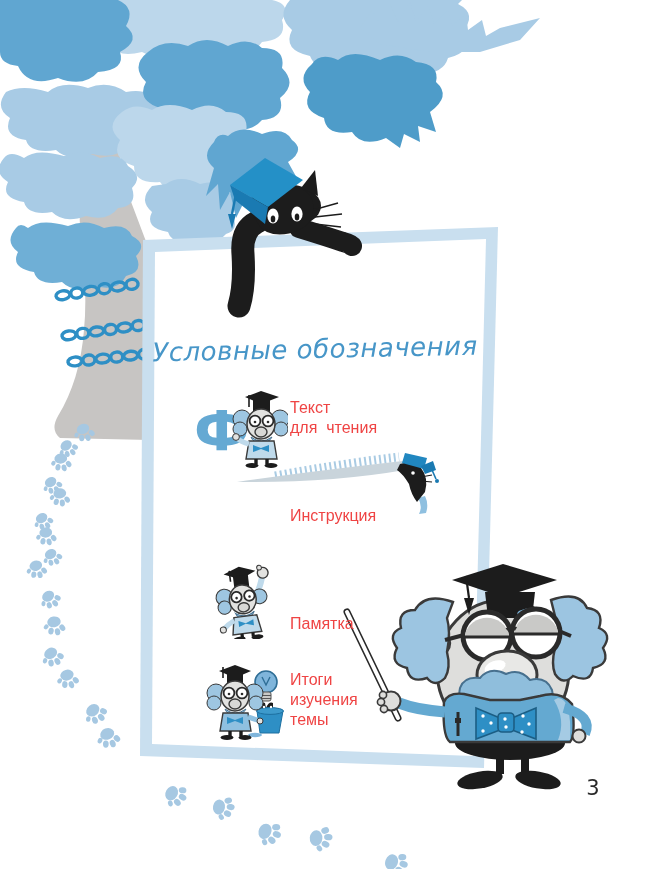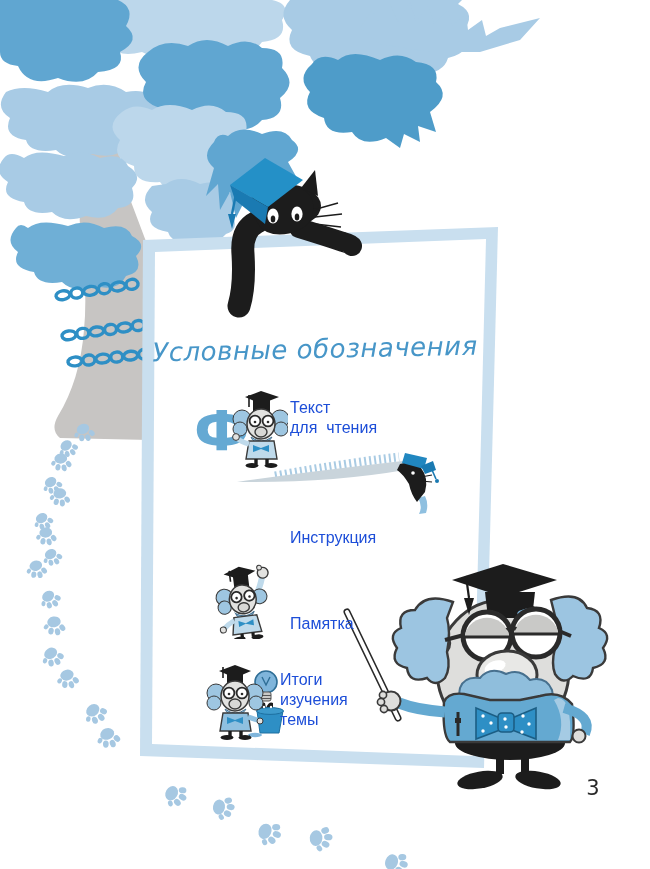--- a/index.html
+++ b/index.html
@@ -4,21 +4,21 @@
 <style>
   html,body{margin:0;padding:0;background:#ffffff;}
   .page{position:relative;width:650px;height:869px;background:#ffffff;overflow:hidden;
         font-family:"Liberation Sans",sans-serif;}
   .abs{position:absolute;}
   svg{display:block;}
   .title{position:absolute;left:150px;top:334px;width:330px;text-align:center;
          font-family:"DejaVu Sans",sans-serif;font-style:italic;
          font-size:26px;color:#4796C8;letter-spacing:.5px;transform:rotate(-1.2deg);
          z-index:6;}
-  .label{position:absolute;font-size:16px;line-height:20px;color:#1d4ed8;
+  .label{position:absolute;font-size:16px;line-height:20px;color:#ef4444;
          white-space:pre-wrap;z-index:6;}
   .item-icon{position:absolute;z-index:6;}
   .page-number{position:absolute;left:578px;top:776px;width:30px;text-align:center;
          font-family:"DejaVu Sans",sans-serif;font-size:21px;color:#2A2A2A;z-index:7;}
   .z1{z-index:1}.z2{z-index:2}.z3{z-index:3}.z5{z-index:5}
 </style>
 </head>
 <body>
 
 <div class="page">
@@ -204,21 +204,21 @@
       <path d="M165,14 Q178,10 186,18 Q194,28 190,42 L182,52 Q176,44 174,34 Q168,24 162,20 Z" fill="#1C1C1C"></path>
       <polygon points="168,12 173,4 178,13" fill="#1C1C1C"></polygon>
       <circle cx="178" cy="23" r="1.8" fill="#FFFFFF"></circle>
       <line x1="186" y1="27" x2="197" y2="25" stroke="#1C1C1C" stroke-width="1.2"></line>
       <line x1="186" y1="31" x2="197" y2="32" stroke="#1C1C1C" stroke-width="1.2"></line>
       <polygon points="170,3 192,8 189,19 167,13" fill="#2187C0"></polygon>
       <polygon points="186,16 198,11 201,20 190,24" fill="#1A7AB2"></polygon>
       <line x1="197" y1="20" x2="201" y2="29" stroke="#1A7AB2" stroke-width="1.6"></line>
       <circle cx="202" cy="31" r="2" fill="#1A7AB2"></circle>
     </svg>
-    <div class="label" style="left:290px;top:528px">Инструкция</div>
+    <div class="label" style="left:290px;top:506px">Инструкция</div>
   </div>
 
   <div>
     <svg class="item-icon" style="left:213px;top:563px" width="66" height="76" viewBox="0 0 66 76">
       <g transform="rotate(-7 33 38)">
         <path d="M40,40 Q48,28 52,16" stroke="#BFDAEB" stroke-width="6" fill="none"></path>
         <circle cx="53" cy="12" r="5.4" fill="#E2E2E0" stroke="#3A3A3A" stroke-width="1.4"></circle>
         <circle cx="50" cy="6.5" r="2.4" fill="#E2E2E0" stroke="#3A3A3A"></circle>
         <line x1="20" y1="6" x2="20" y2="17" stroke="#1C1C1C" stroke-width="1.6"></line>
         <polygon points="14,9 30,3 46,9 30,16" fill="#1C1C1C"></polygon>
@@ -283,21 +283,21 @@
       <path d="M22,46 Q32,54 43,46 Q40,52 32,52 Q24,52 22,46 Z" fill="#8FBEDC" stroke="#47708E"></path>
       <path d="M20,50 L45,50 L48,68 L17,68 Z" fill="#8FC0E0" stroke="#3A3A3A" stroke-width="1.4"></path>
       <path d="M24,54 L32,57 L40,54 L40,61 L32,58 L24,61 Z" fill="#2E8FC5"></path>
       <path d="M45,54 Q52,56 56,58" stroke="#8FC0E0" stroke-width="5" fill="none"></path>
       <circle cx="57" cy="58" r="3" fill="#E2E2E0" stroke="#3A3A3A"></circle>
       <line x1="27" y1="68" x2="27" y2="73" stroke="#1C1C1C" stroke-width="3.4"></line>
       <line x1="38" y1="68" x2="38" y2="73" stroke="#1C1C1C" stroke-width="3.4"></line>
       <ellipse cx="24" cy="74.5" rx="6.4" ry="2.6" fill="#1C1C1C"></ellipse>
       <ellipse cx="42" cy="74.5" rx="6.4" ry="2.6" fill="#1C1C1C"></ellipse>
     </svg>
-    <div class="label" style="left:280px;top:670px">Итоги
+    <div class="label" style="left:290px;top:670px">Итоги
 изучения
 темы</div>
   </div>
 
   <svg class="abs z5" style="left:335px;top:540px" width="300" height="262" viewBox="0 0 300 262">
 
     <g>
       <line x1="12" y1="72" x2="63" y2="178" stroke="#2A2A2A" stroke-width="7" stroke-linecap="round"></line>
       <line x1="12" y1="72" x2="63" y2="178" stroke="#FFFFFF" stroke-width="4" stroke-linecap="round"></line>
     </g>

